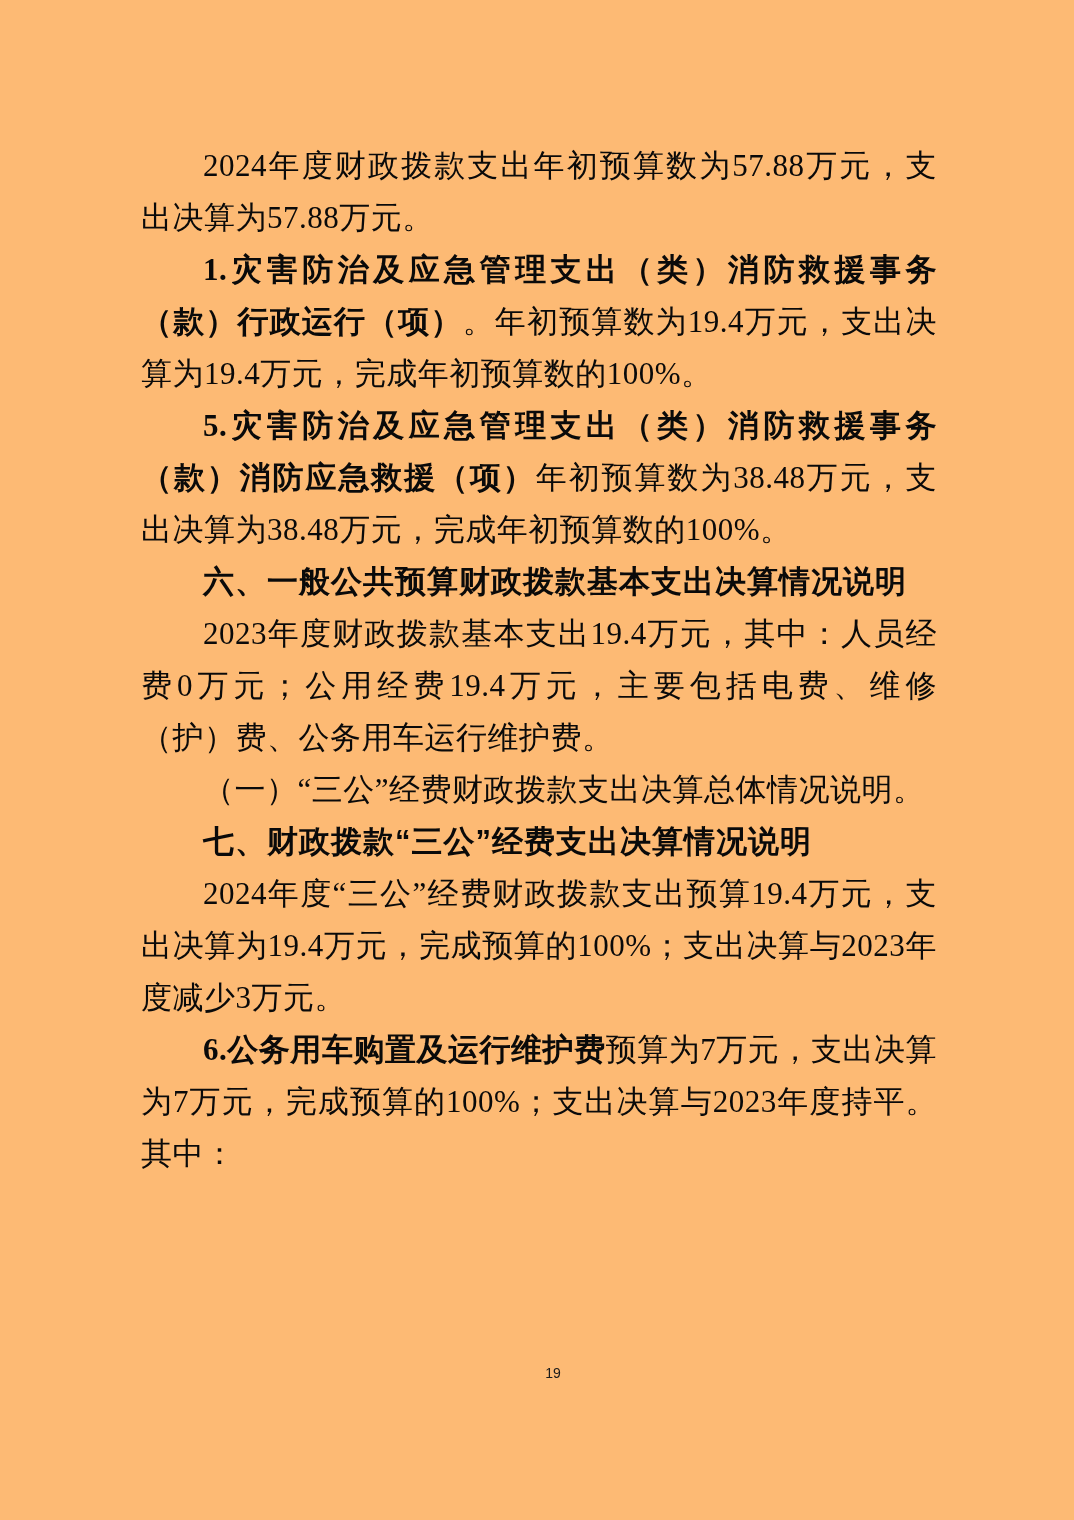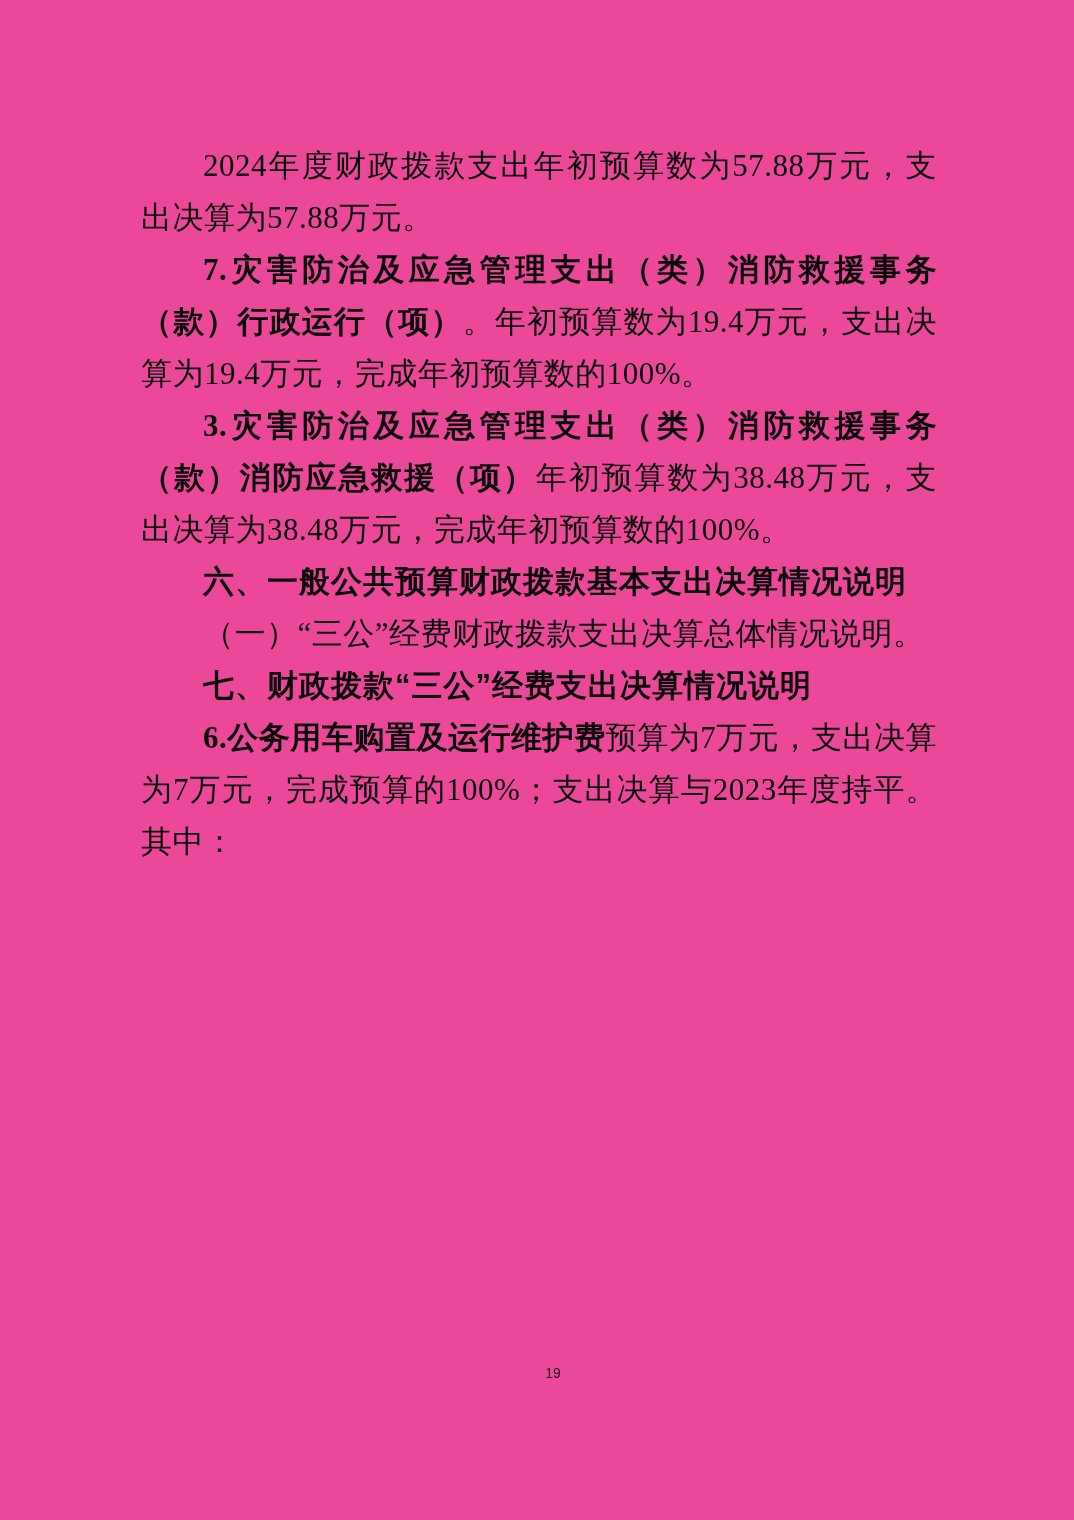--- a/index.html
+++ b/index.html
@@ -4,21 +4,21 @@
 <style>
   html, body {
     margin: 0;
     padding: 0;
     background: #ffffff;
   }
   .page {
     position: relative;
     width: 1074px;
     height: 1520px;
-    background: #ec4899;
+    background: #fdba74;
     overflow: hidden;
     font-family: "Liberation Serif", "DejaVu Serif", serif;
     color: #0a0a0a;
   }
   .content {
     position: absolute;
     left: 141px;
     top: 140px;
     width: 796px;
   }
@@ -56,21 +56,23 @@
     line-height: 30px;
     color: #1a1a1a;
   }
 </style>
 </head>
 <body>
 
 <div class="page">
   <div class="content">
       <p class="para body"><span>2024年度财政拨款支出年初预算数为57.88万元，支出决算为57.88万元。</span></p>
-      <p class="para body"><span class="bold-run">7.灾害防治及应急管理支出（类）消防救援事务（款）行政运行（项）</span><span>。年初预算数为19.4万元，支出决算为19.4万元，完成年初预算数的100%。</span></p>
-      <p class="para body"><span class="bold-run">3.灾害防治及应急管理支出（类）消防救援事务（款）消防应急救援（项）</span><span>年初预算数为38.48万元，支出决算为38.48万元，完成年初预算数的100%。</span></p>
+      <p class="para body"><span class="bold-run">1.灾害防治及应急管理支出（类）消防救援事务（款）行政运行（项）</span><span>。年初预算数为19.4万元，支出决算为19.4万元，完成年初预算数的100%。</span></p>
+      <p class="para body"><span class="bold-run">5.灾害防治及应急管理支出（类）消防救援事务（款）消防应急救援（项）</span><span>年初预算数为38.48万元，支出决算为38.48万元，完成年初预算数的100%。</span></p>
       <p class="para heading"><span class="bold-run">六、一般公共预算财政拨款基本支出决算情况说明</span></p>
+      <p class="para body"><span>2023年度财政拨款基本支出19.4万元，其中：人员经费0万元；公用经费19.4万元，主要包括电费、维修（护）费、公务用车运行维护费。</span></p>
       <p class="para subheading"><span>（一）“三公”经费财政拨款支出决算总体情况说明。</span></p>
       <p class="para heading"><span class="bold-run">七、财政拨款“三公”经费支出决算情况说明</span></p>
+      <p class="para body"><span>2024年度“三公”经费财政拨款支出预算19.4万元，支出决算为19.4万元，完成预算的100%；支出决算与2023年度减少3万元。</span></p>
       <p class="para body"><span class="bold-run">6.公务用车购置及运行维护费</span><span>预算为7万元，支出决算为7万元，完成预算的100%；支出决算与2023年度持平。其中：</span></p>
     </div>
   <div class="page-number">19</div>
 </div>
 
 </body></html>

